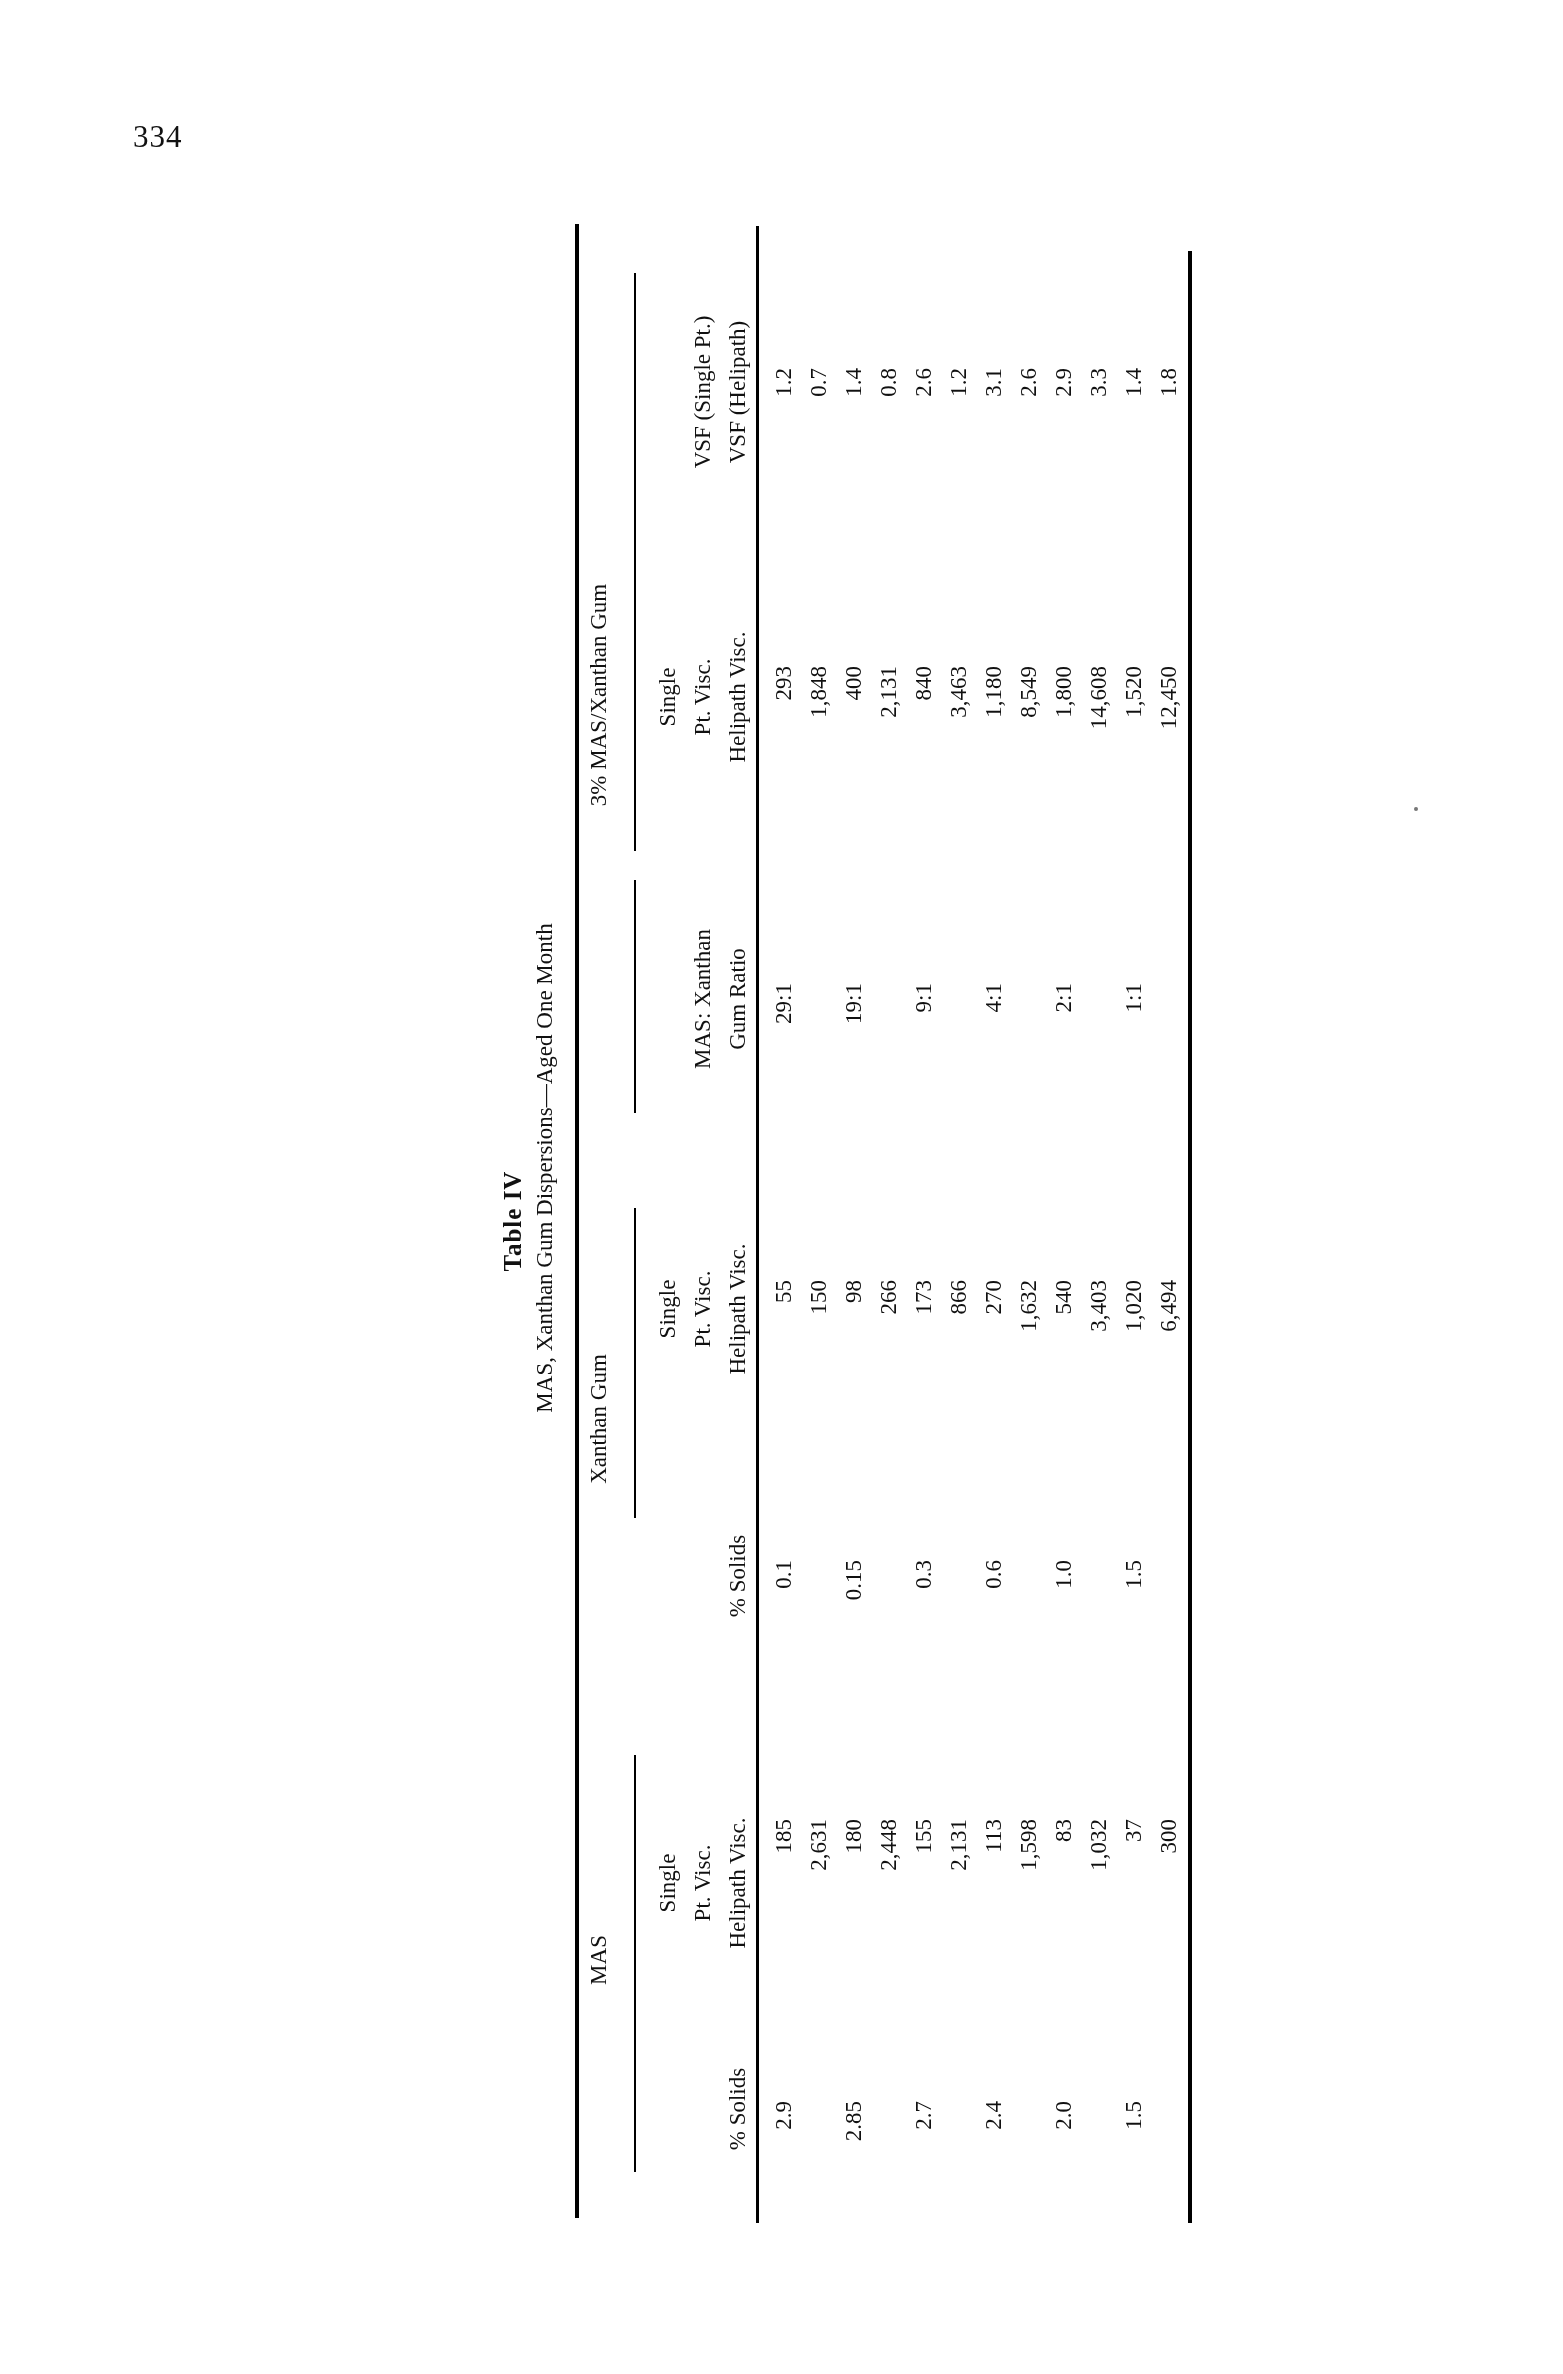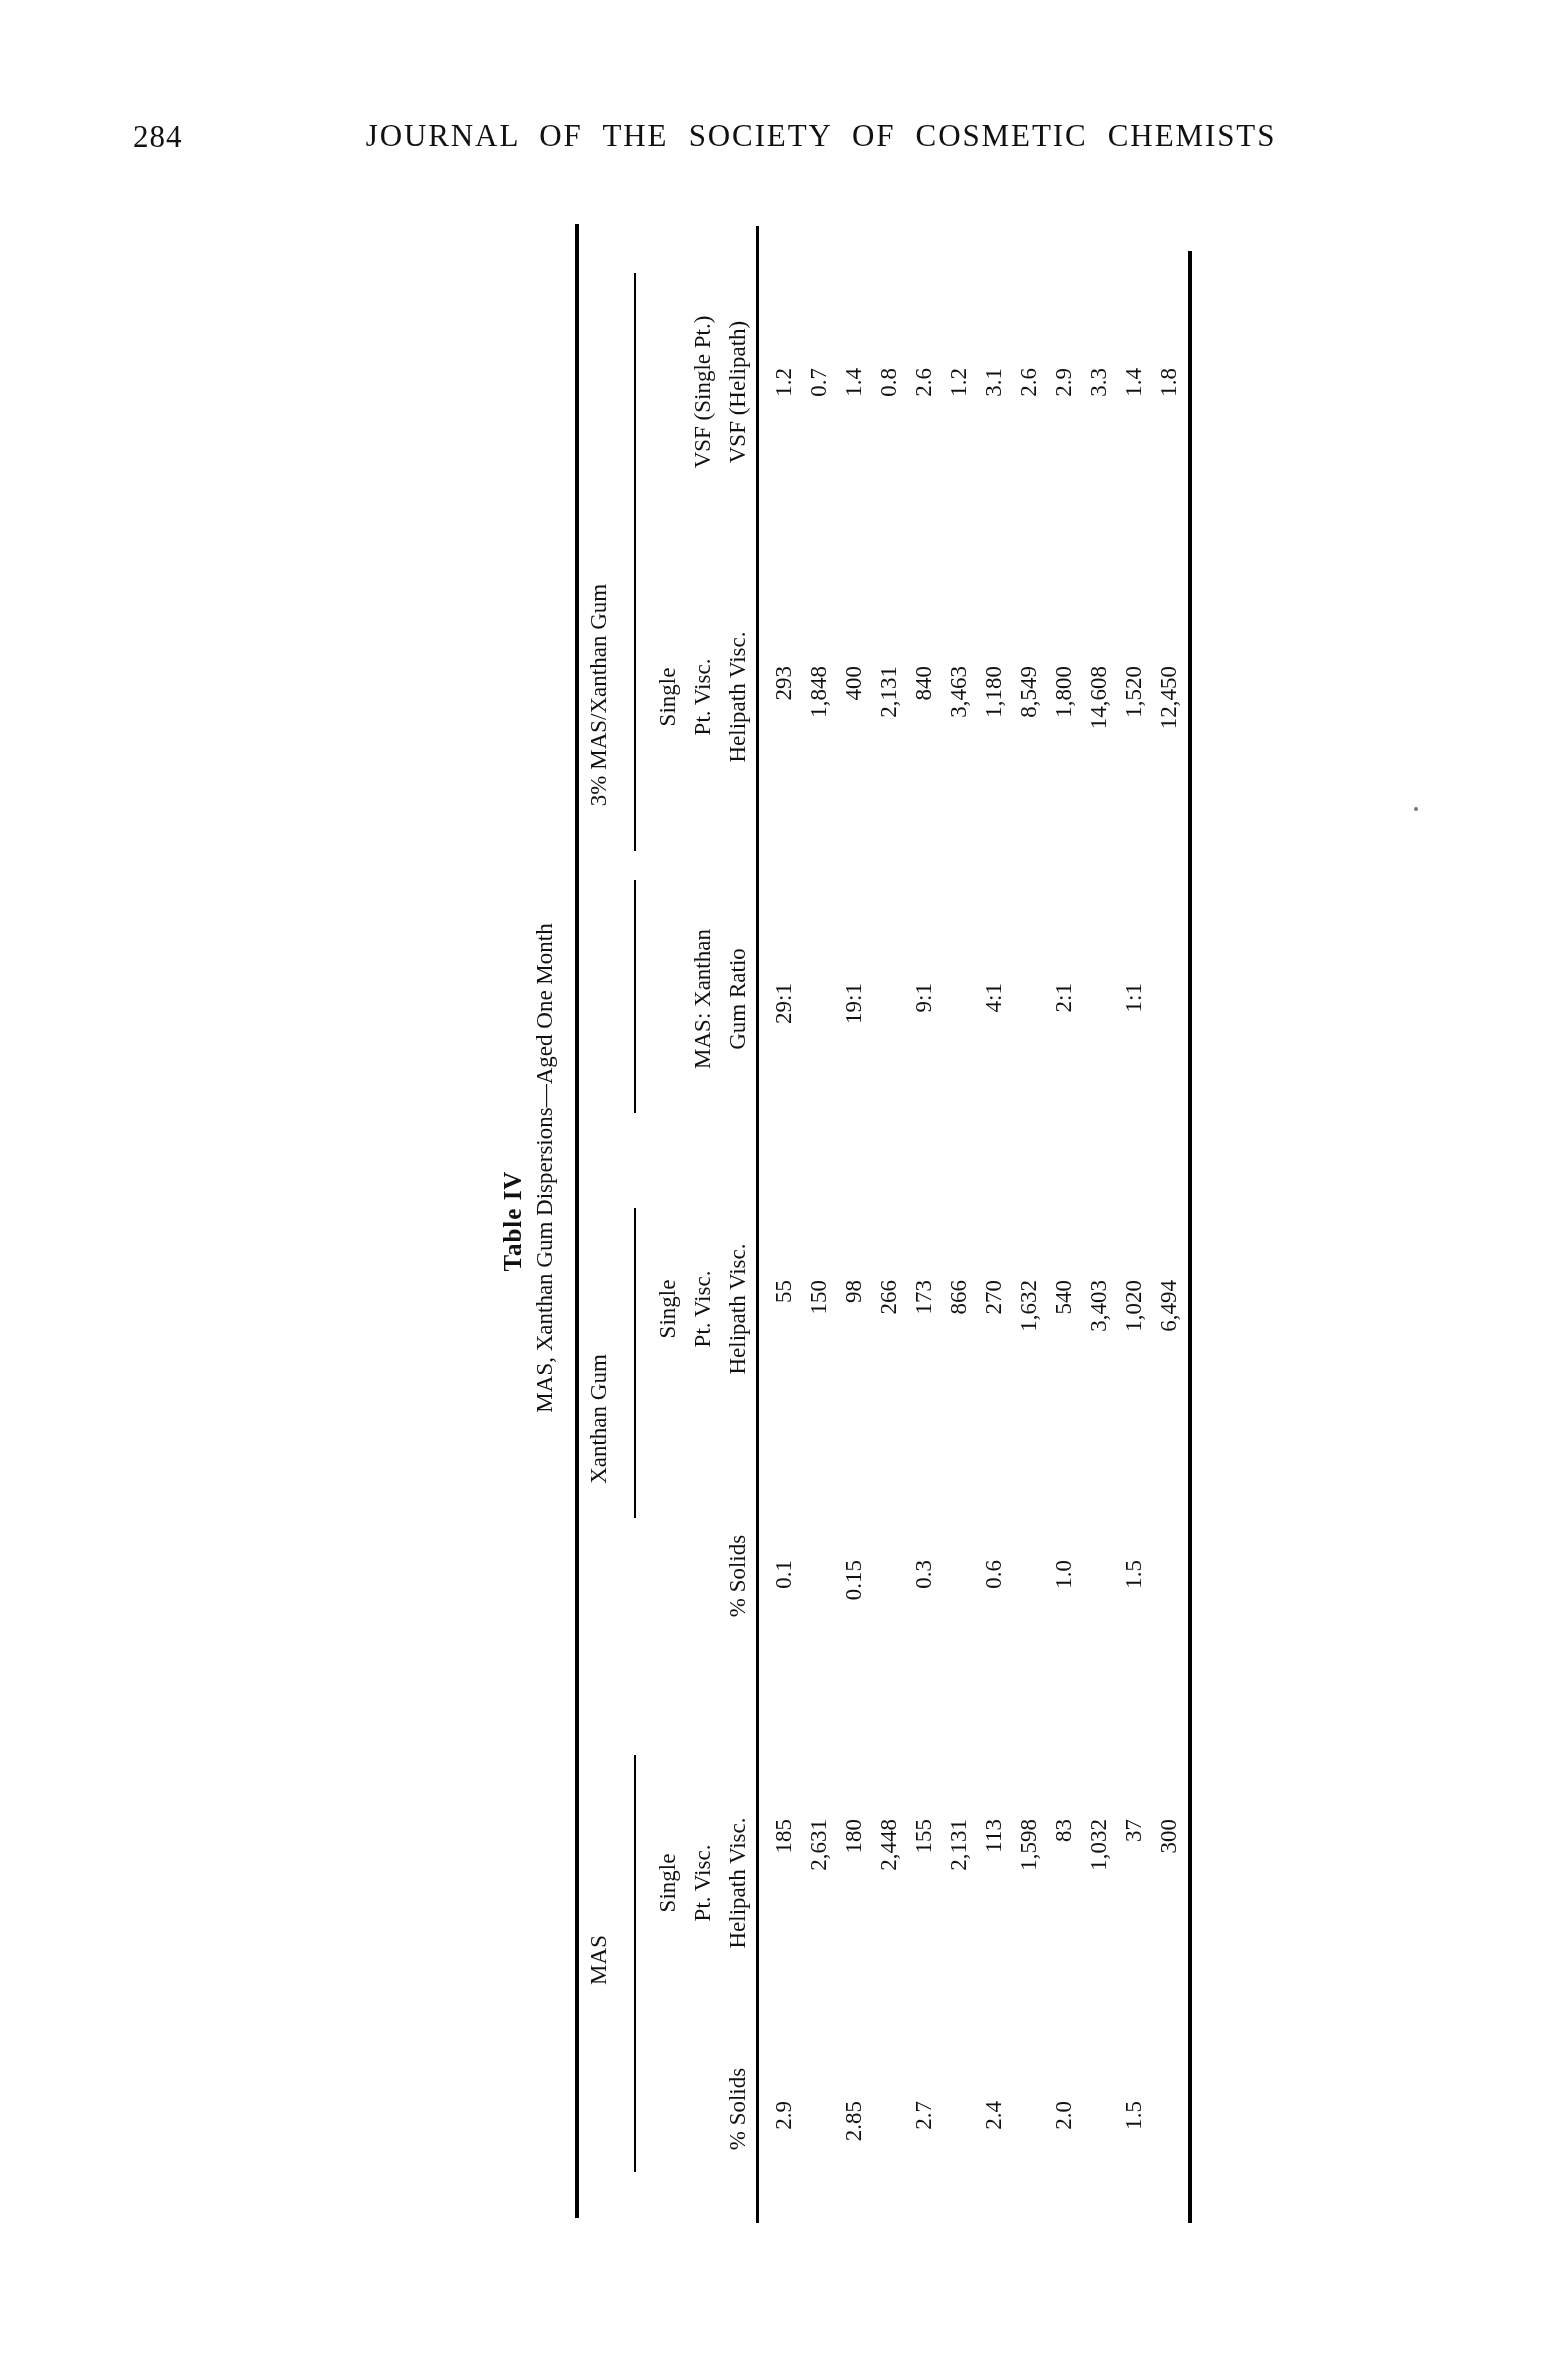--- a/index.html
+++ b/index.html
@@ -32,22 +32,21 @@
   .colvals{position:absolute;top:271px;font-size:23px;line-height:35px;
            text-align:right;white-space:pre;}
   .speck{position:absolute;left:1414px;top:807px;width:3.8px;height:3.8px;
          background:#777;border-radius:50%;}
 </style>
 </head>
 <body>
 
 <div id="page">
 
-  <div class="pgnum">284</div>
-  <div class="jtitle">JOURNAL OF THE SOCIETY OF COSMETIC CHEMISTS</div>
+  <div class="pgnum">334</div>
 
   <div class="rot">
 
     <div class="tbl-title">Table IV</div>
     <div class="tbl-sub">MAS, Xanthan Gum Dispersions—Aged One Month</div>
 
     <div class="hrule rule-top"></div>
     <div class="hrule rule-head"></div>
     <div class="hrule rule-bottom"></div>
 

